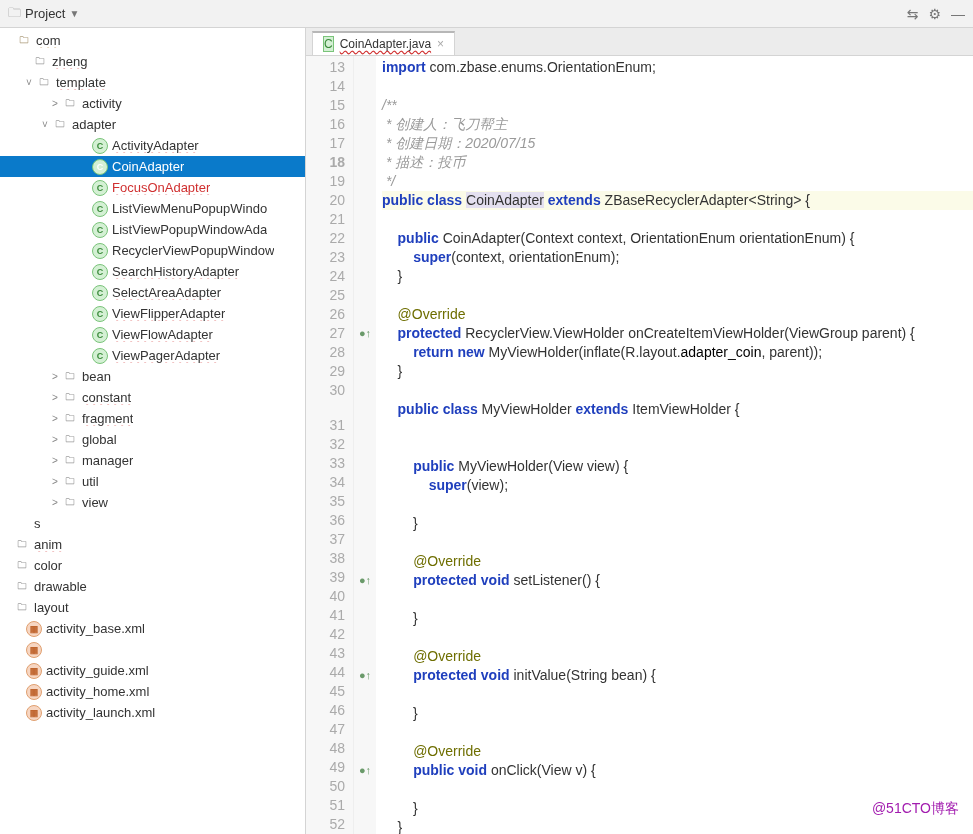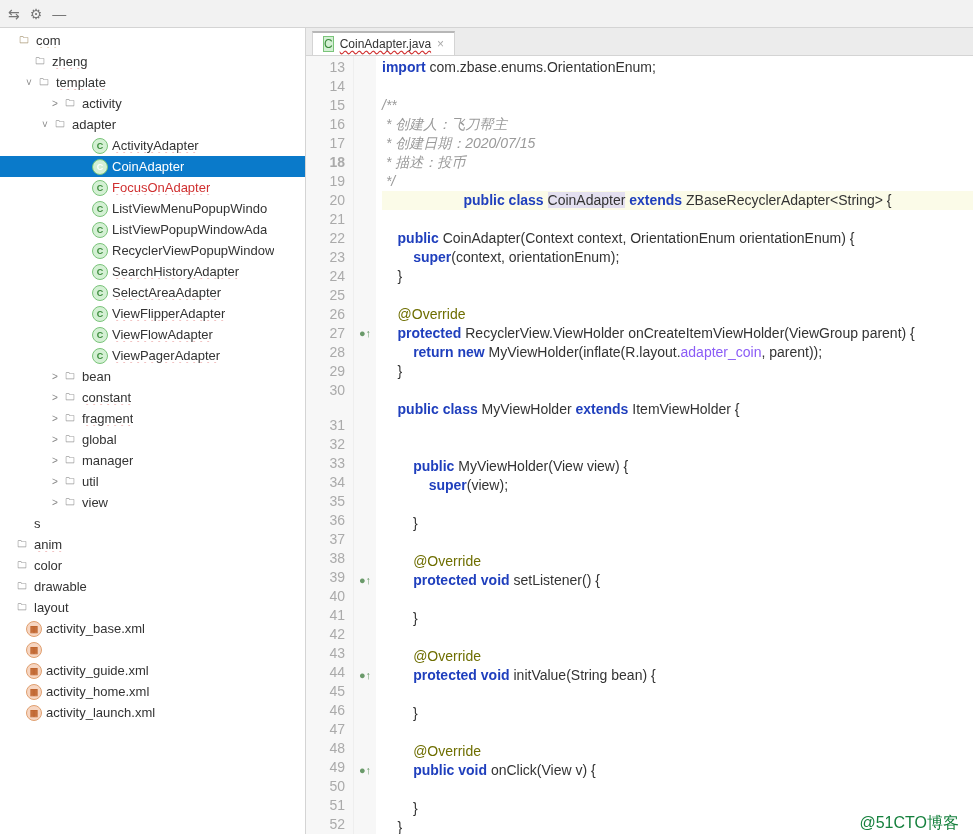--- a/index.html
+++ b/index.html
@@ -22,37 +22,42 @@
 .ico-xml { background:#f7d6c2; color:#c0652e; border:1px solid #e0a070; border-radius:3px; }
 .editor-wrap { flex:1; display:flex; flex-direction:column; background:#fff; }
 .tabbar { height:28px; display:flex; align-items:flex-end; background:#ececec; padding-left:6px; border-bottom:1px solid #d4d4d4; }
 .tab { background:#fff; border:1px solid #d4d4d4; border-bottom:none; border-top:2px solid #b7b7b7; padding:3px 10px; font-size:12px; display:flex; align-items:center; gap:6px; color:#333; }
 .tab .close { color:#aaa; font-size:12px; }
 .editor { flex:1; display:flex; overflow:hidden; font-family:Consolas,"Courier New",monospace; font-size:14px; line-height:19px; }
 .gutter { width:48px; background:#f7f7f7; color:#aaa; text-align:right; padding:2px 8px 0 0; border-right:1px solid #eee; }
 .markcol { width:22px; background:#f7f7f7; padding-top:2px; font-size:10px; text-align:center; }
 .code { flex:1; padding:2px 0 0 6px; white-space:pre; color:#333; }
 .code .line { height:19px; }
-.code .line.hl { background:#fbfbe8;text-align:center; }
+.code .line.hl { background:#fbfbe8; }
 .kw { color:#1f3fbd; font-weight:bold; }
 .cm { color:#9a9a9a; font-style:italic; }
 .ann { color:#6e6e00; }
-.str { color:#8b5cf6; }
+.str { color:#000000; }
 .cls { color:#333; background:#e4e0f0; }
 .wavy-red { text-decoration: wavy underline #d03030; text-underline-offset:2px; }
 .wavy-brown { text-decoration: wavy underline #b08030; text-underline-offset:2px; }
 .red-txt { color:#d03030; }
-.watermark { position:absolute; right:14px; bottom:0; color:#15803d; font-size:16px; }
+.watermark { position:absolute; right:14px; bottom:16px; color:#a21caf; font-size:14px; }
 .ico-folder::before { content:"🗀"; color:#9e9e9e; }
 .marks .mk { height:19px; color:#6a9a6a; font-size:11px; }
 </style>
 </head>
 <body>
 
 <div class="toolbar">
+  <div class="proj">
+    <span class="ico-folder"></span>
+    <span>Project</span>
+    <span style="color:#777;font-size:10px">▼</span>
+  </div>
   <div class="icons">
     <span>⇆</span>
     <span>⚙</span>
     <span>—</span>
   </div>
 </div>
 
 <div class="main">
   <div class="tree" id="tree">
       <div class="node" style="padding-left: 2px;">

